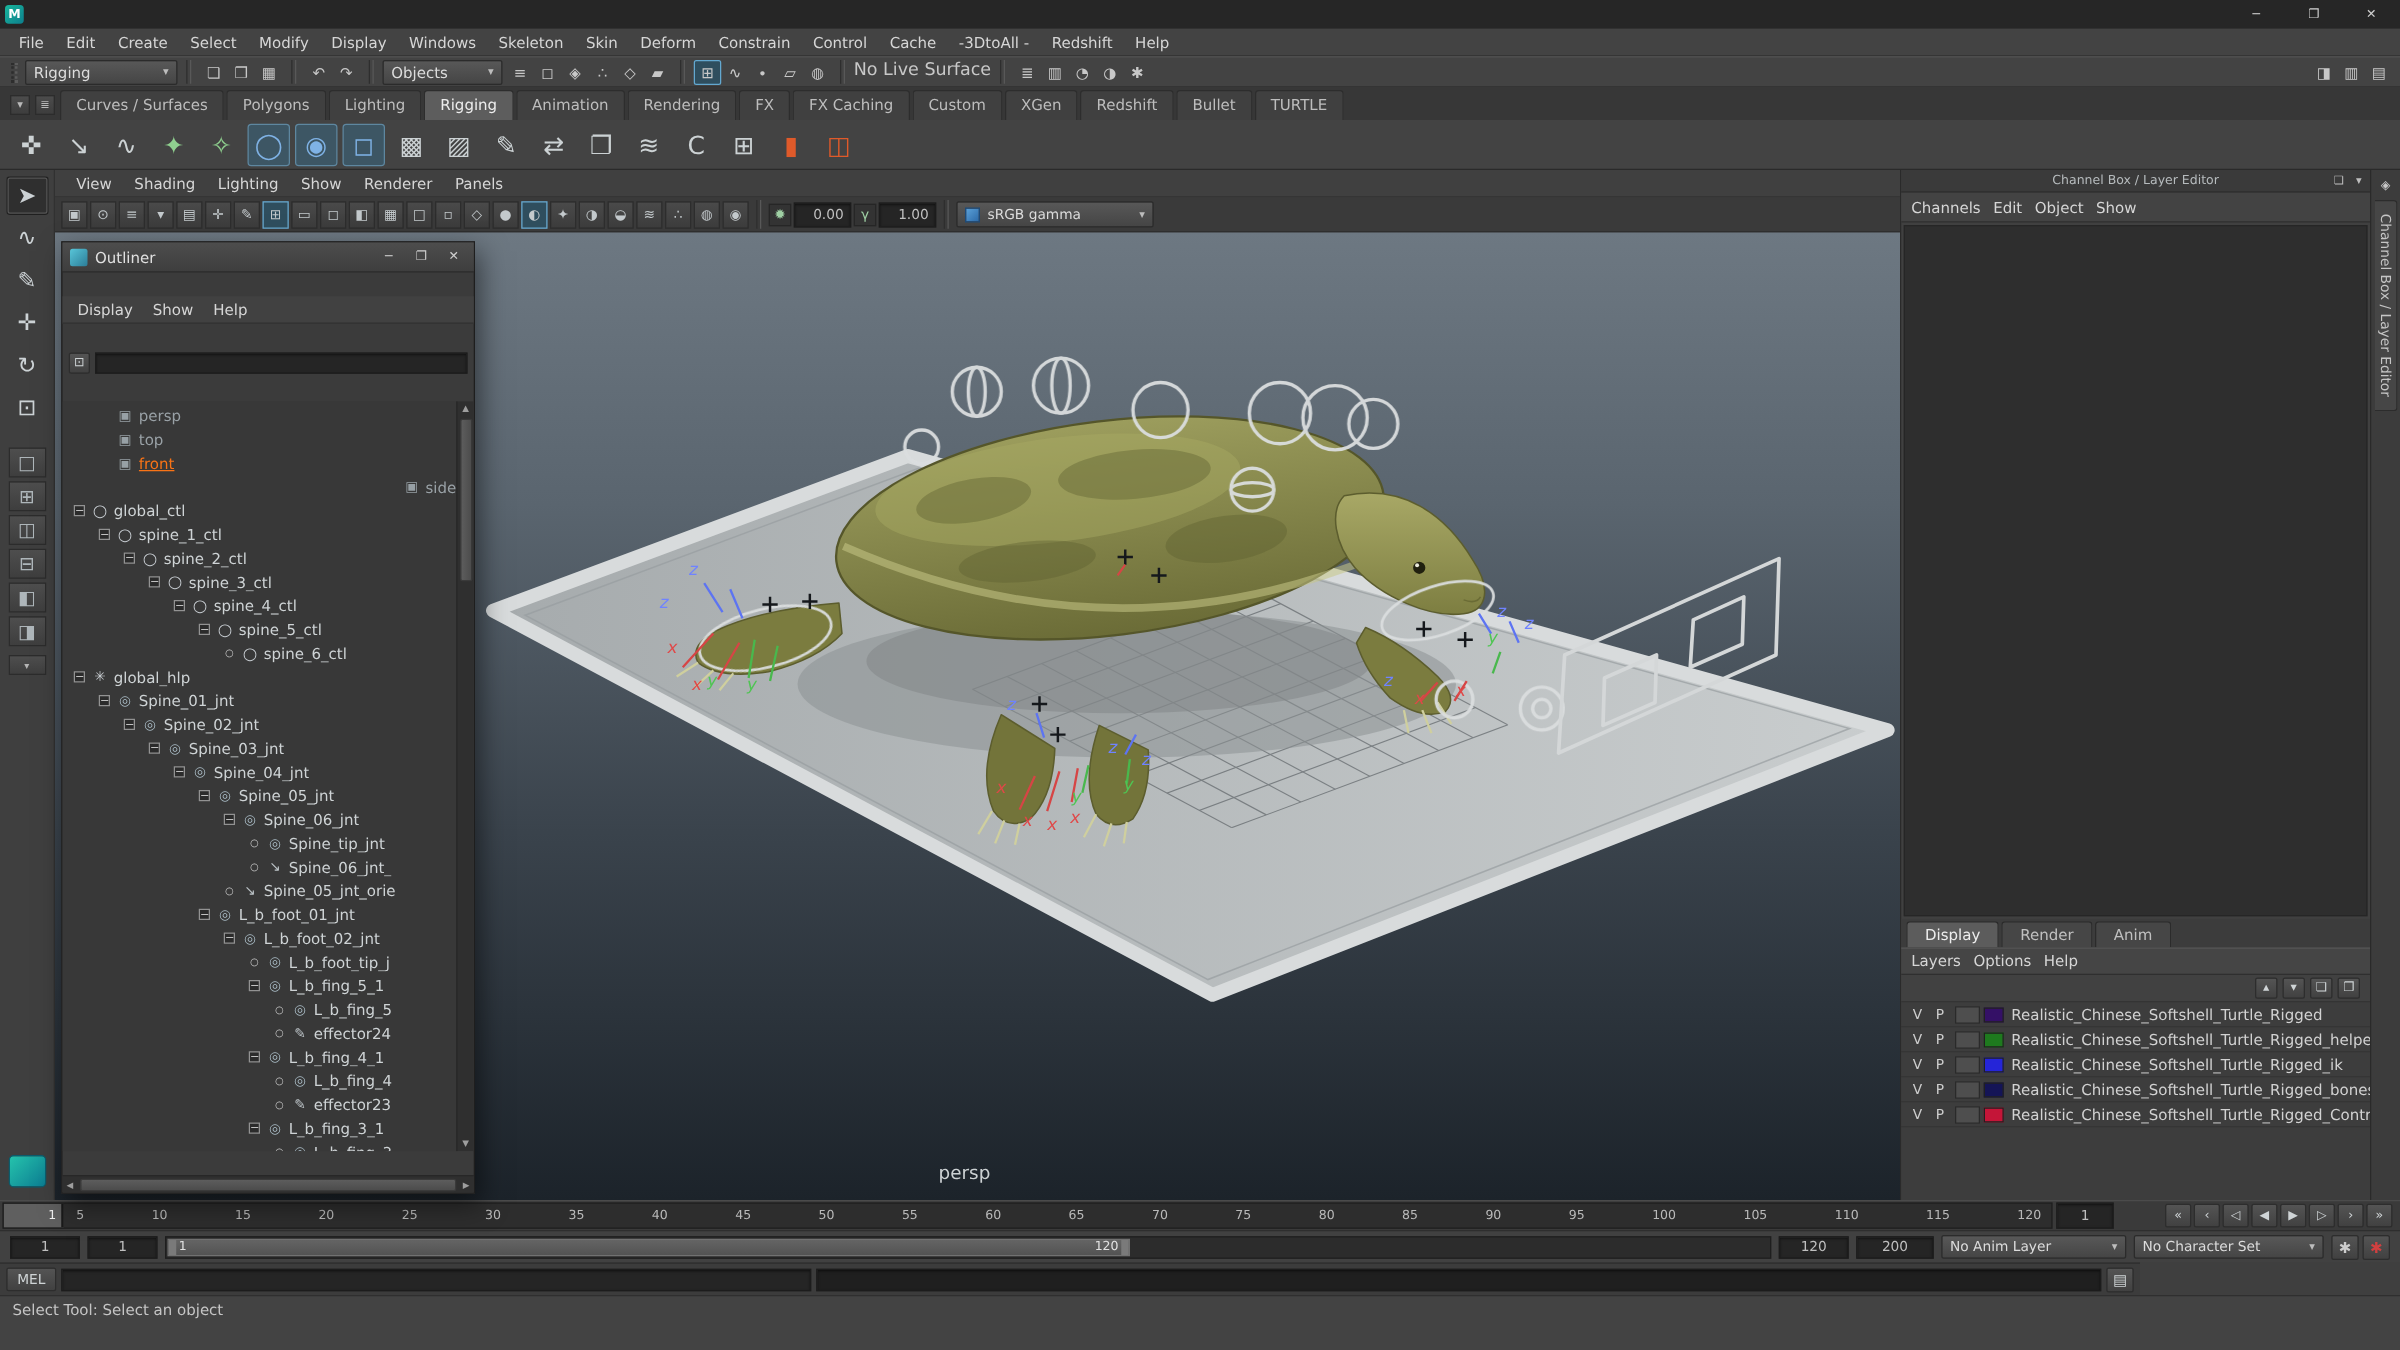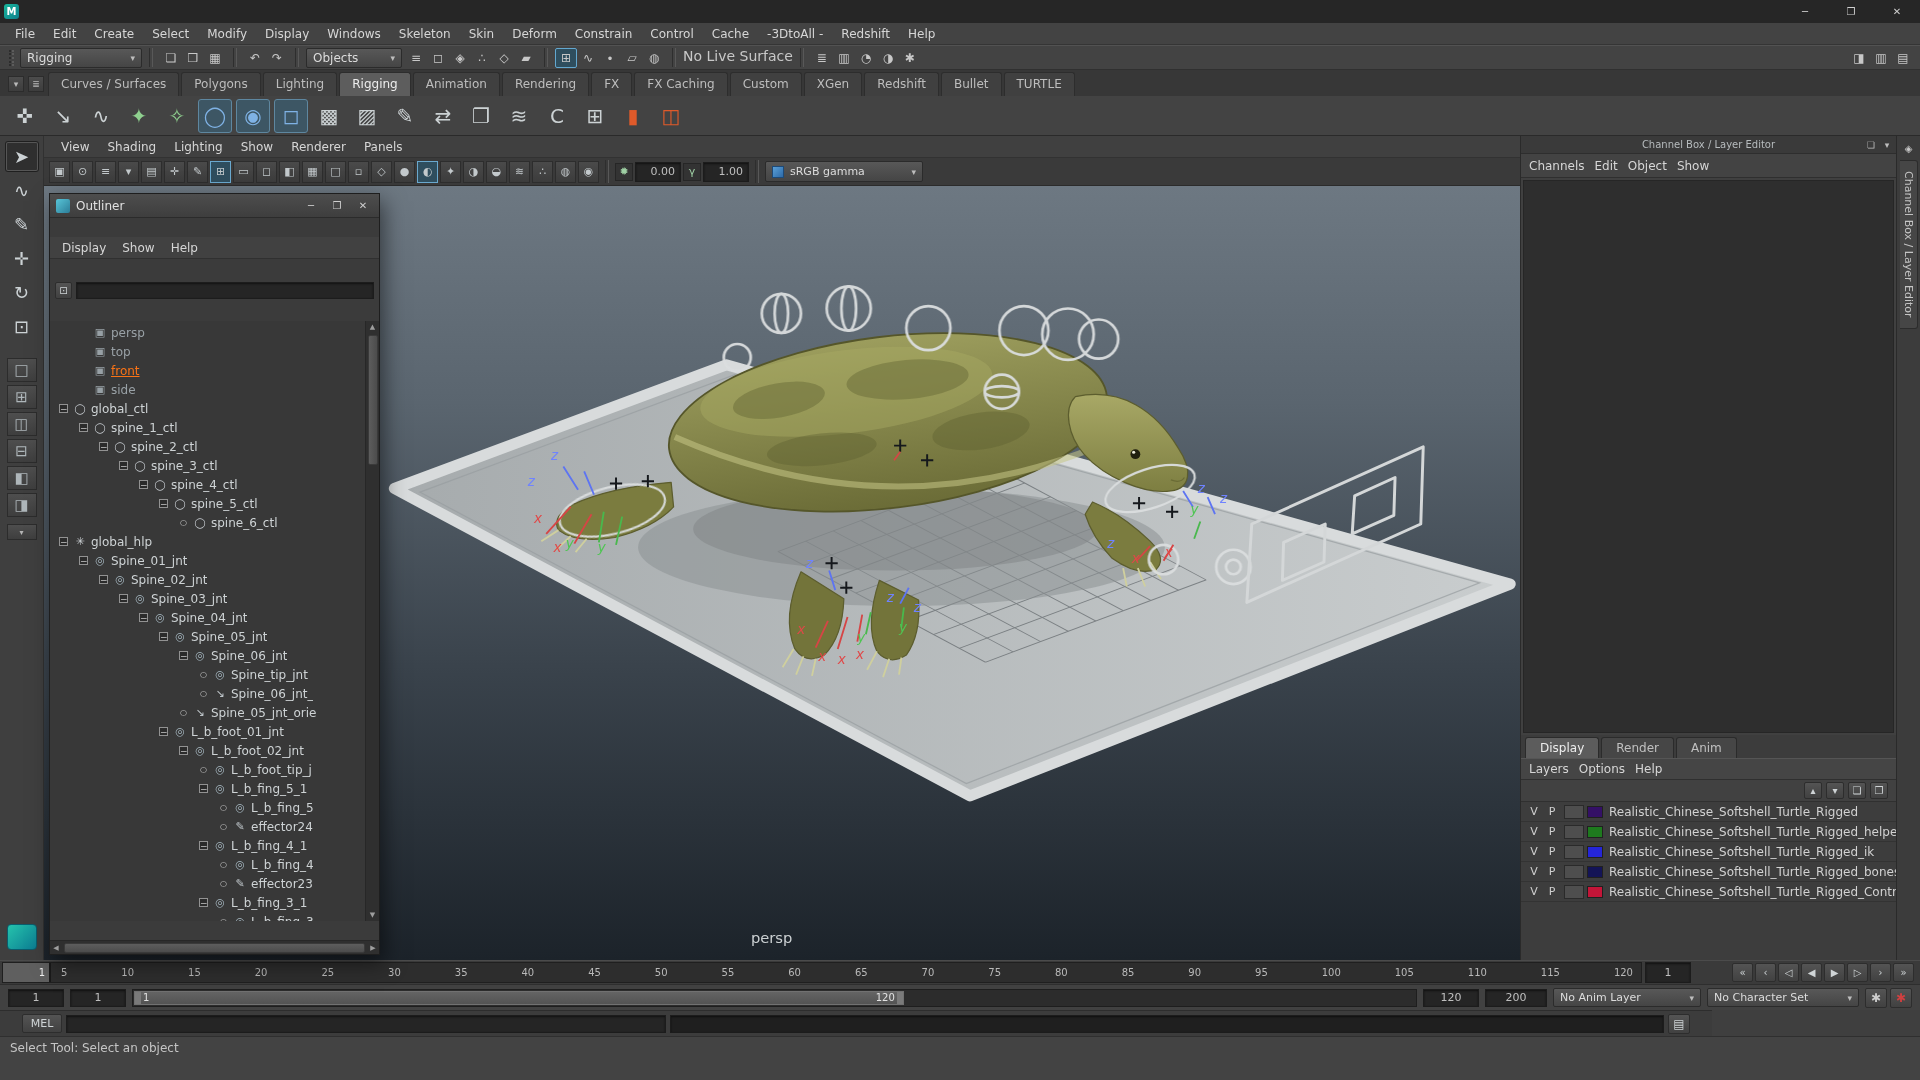--- a/index.html
+++ b/index.html
@@ -136,21 +136,21 @@
   
   #range { left:0; top:984px; width:1920px; height:26px; background:#414141; border-top:1px solid #2e2e2e; display:flex; align-items:center; gap:6px; padding:0 8px; }
   .rfield { height:18px; display:flex; align-items:center; justify-content:center; font-size:11px; }
   #range-track { flex:1; height:18px; background:#2c2c2c; border:1px solid #1e1e1e; position:relative; }
   #range-bar { position:absolute; left:1px; top:1px; bottom:1px; width:60%; background:linear-gradient(#646464,#535353); border:1px solid #717171; display:flex; justify-content:space-between; align-items:center; padding:0 8px; font-size:10px; color:#e2e2e2; }
   #range-bar::before, #range-bar::after { content:""; position:absolute; top:0; bottom:0; width:6px; background:#7a7a7a; }
   #range-bar::before { left:0; } #range-bar::after { right:0; }
   .rcombo { height:19px; font-size:11px; }
 
   
-  #cmdline { left:0; top:1010px; width:1712px; height:26px; background:#3c3c3c; border-top:1px solid #2d2d2d; display:flex; align-items:center; gap:4px; padding:0 22px; }
+  #cmdline { left:0; top:1010px; width:1712px; height:26px; background:#3c3c3c; border-top:1px solid #2d2d2d; display:flex; align-items:center; gap:4px; padding:0 5px; }
   #cmd-label { width:40px; text-align:center; padding:2px 0; font-size:11px; }
   #cmd-input { width:600px; height:18px; font-family:"DejaVu Sans Mono",monospace; font-size:11px; padding:0 4px; outline:none; }
   #cmd-result { flex:1; height:18px; background:#1f1f1f; }
   #helpline { left:0; top:1036px; width:1920px; height:44px; background:#434343; border-top:1px solid #2f2f2f; padding:4px 10px; color:#c5c5c5; }
 </style>
 </head>
 <body>
 
 <div id="titlebar" class="abs" data-name="titlebar">
   <div id="maya-logo" data-name="maya-logo-icon">M</div>
@@ -539,21 +539,21 @@
           <span class="ol-ico" data-name="camera-icon"></span>
           <span class="ol-label" data-name="outliner-item-label" style="color: rgb(153, 161, 166);">top</span>
         </div>
 
         <div class="ol-row" data-name="outliner-item" style="padding-left: 28px;">
           <span class="expander" data-name="expand-toggle"></span>
           <span class="ol-ico" data-name="camera-icon"></span>
           <span class="ol-label" data-name="outliner-item-label" style="color: #f97316; text-decoration: underline;">front</span>
         </div>
 
-        <div class="ol-row" data-name="outliner-item" style="padding-left: 28px;">
+        <div class="ol-row" data-name="outliner-item" style="padding-left: 28px; justify-content: flex-end;">
           <span class="expander" data-name="expand-toggle"></span>
           <span class="ol-ico" data-name="camera-icon"></span>
           <span class="ol-label" data-name="outliner-item-label" style="color: rgb(153, 161, 166);">side</span>
         </div>
 
         <div class="ol-row" data-name="outliner-item" style="padding-left: 8px;">
           <span class="expander boxed" data-name="expand-toggle">−</span>
           <span class="ol-ico" data-name="nurbs-circle-icon"></span>
           <span class="ol-label" data-name="outliner-item-label">global_ctl</span>
         </div>

